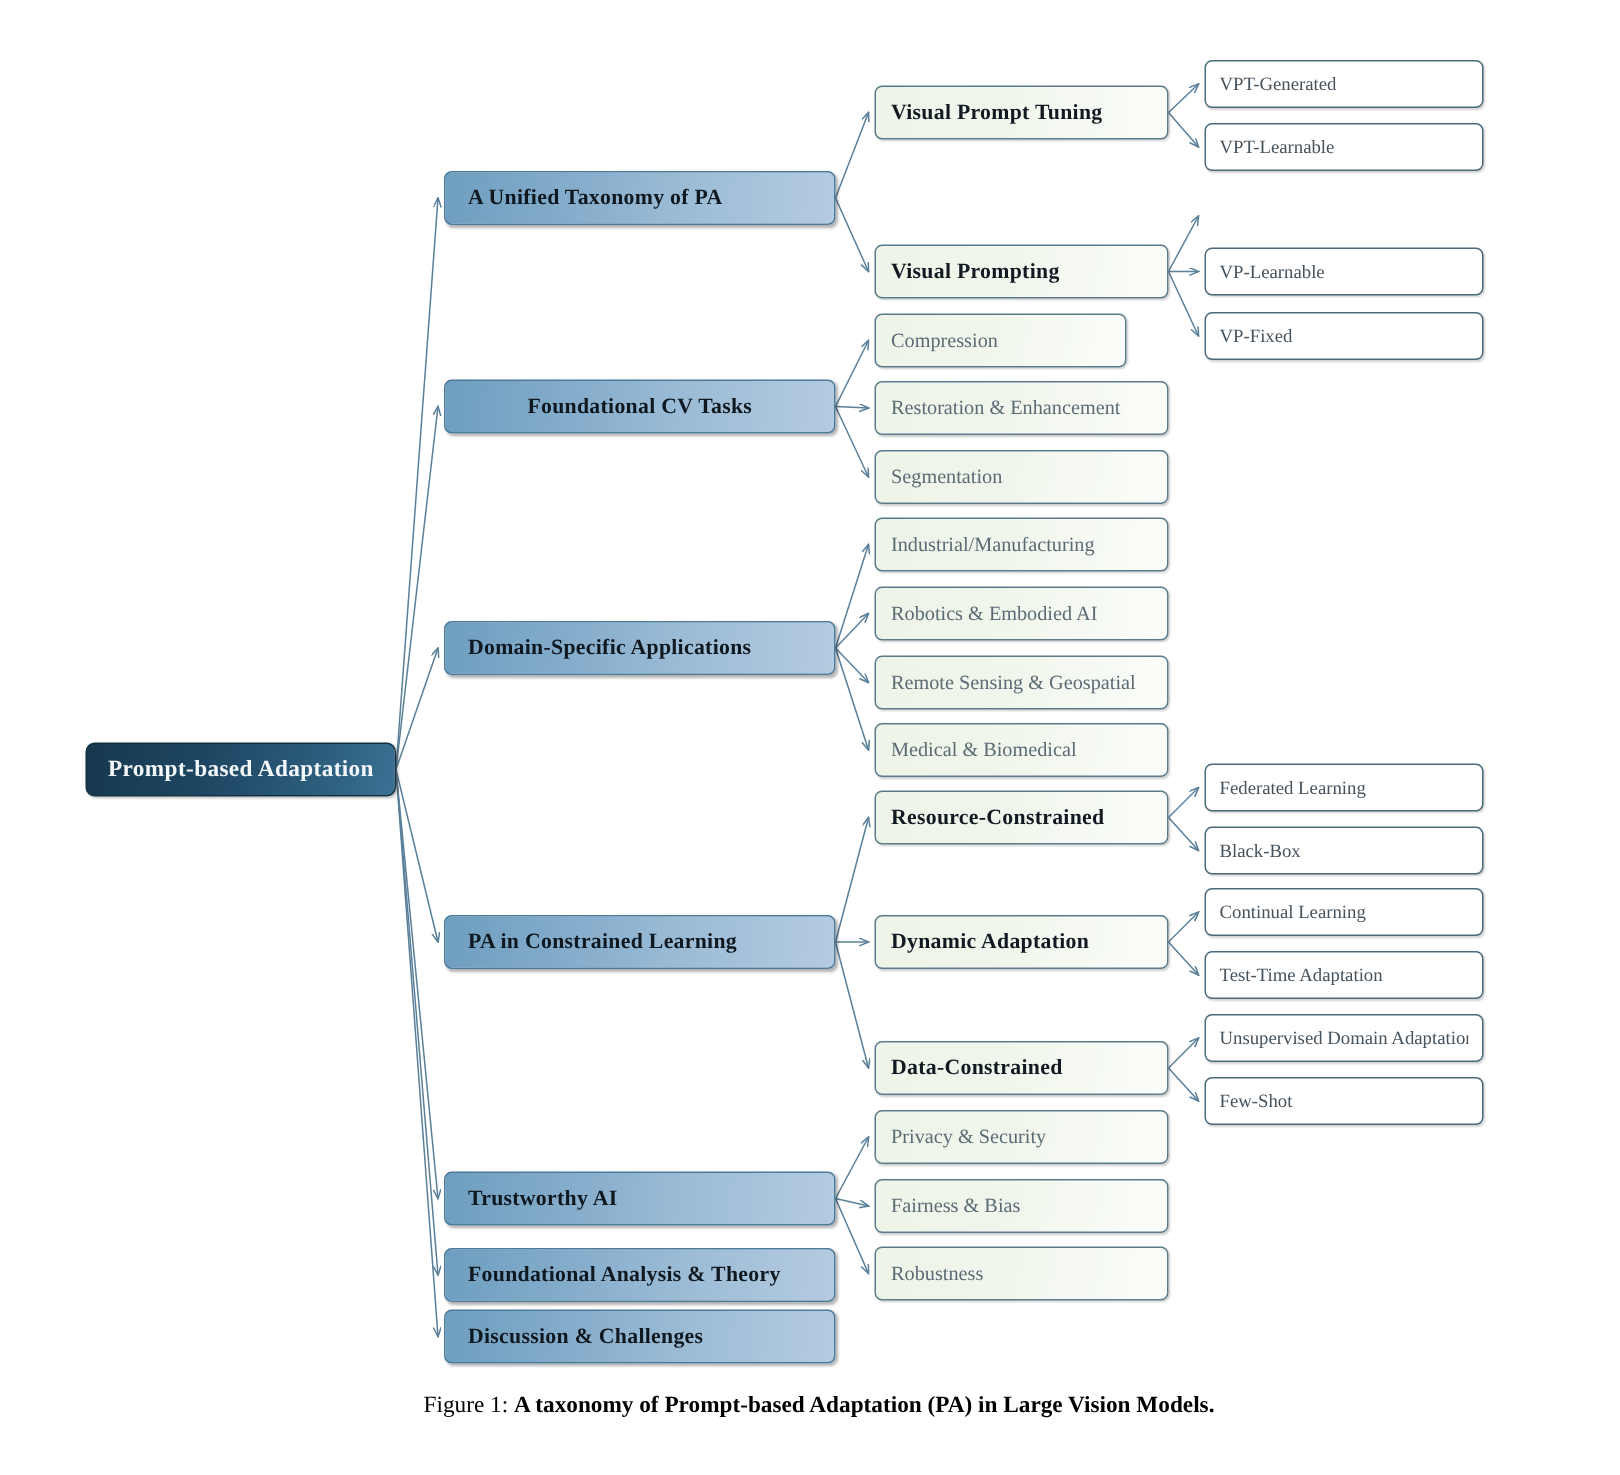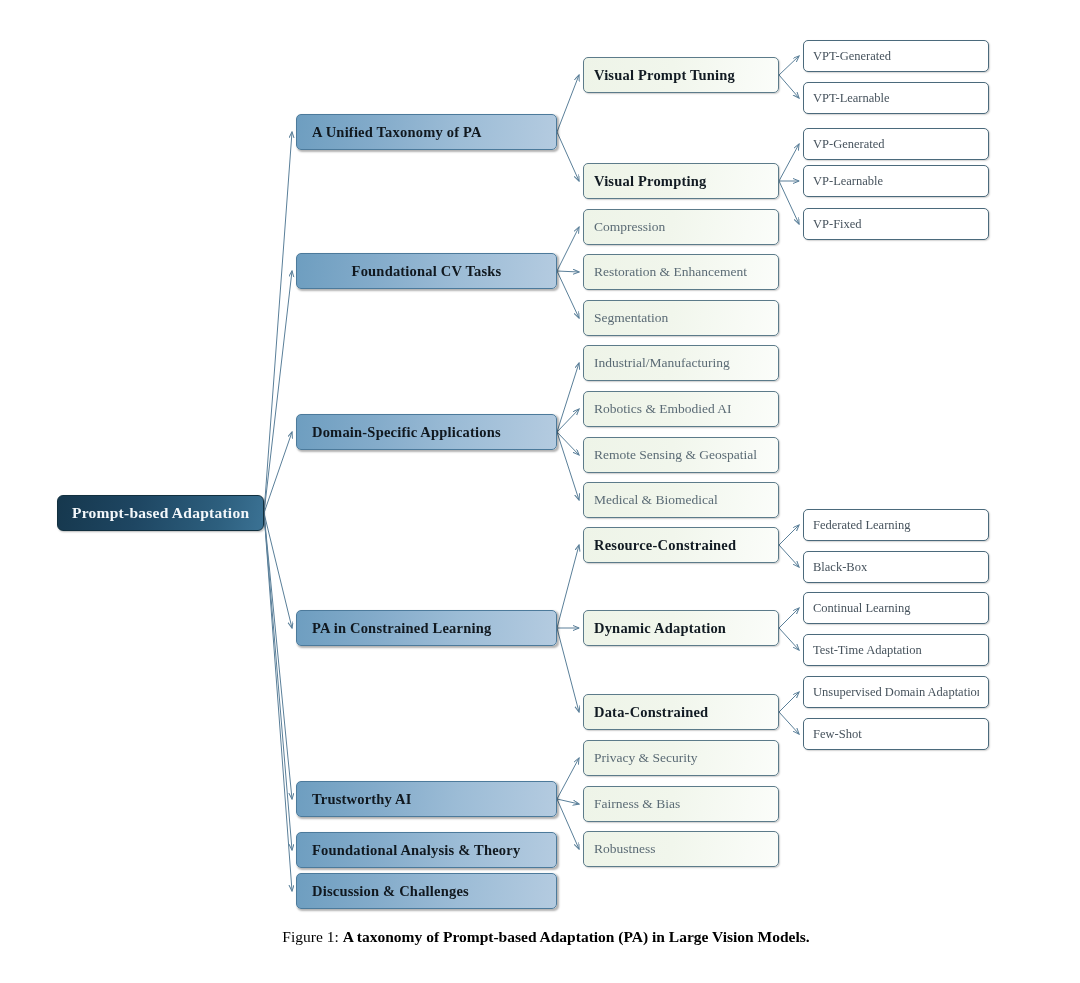--- a/index.html
+++ b/index.html
@@ -194,21 +194,21 @@
   <div class="node lvl2" id="node-discussion" style="left: 296px; top: 873px; width: 261px; height: 36px;">
     <span class="label">Discussion &amp; Challenges</span>
   </div>
 
   <div class="node lvl3 branch" id="node-visual-prompt-tuning" style="left: 583px; top: 57px; width: 196px; height: 36px;">
     <span class="label">Visual Prompt Tuning</span>
   </div>
   <div class="node lvl3 branch" id="node-visual-prompting" style="left: 583px; top: 163px; width: 196px; height: 36px;">
     <span class="label">Visual Prompting</span>
   </div>
-  <div class="node lvl3 leaf" id="node-compression" style="left: 583px; top: 209px; width: 196px; height: 36px;">
+  <div class="node lvl3 leaf" id="node-compression" style="left: 583px; top: 209px; width: 168px; height: 36px;">
     <span class="label">Compression</span>
   </div>
   <div class="node lvl3 leaf" id="node-restoration" style="left: 583px; top: 254px; width: 196px; height: 36px;">
     <span class="label">Restoration &amp; Enhancement</span>
   </div>
   <div class="node lvl3 leaf" id="node-segmentation" style="left: 583px; top: 300px; width: 196px; height: 36px;">
     <span class="label">Segmentation</span>
   </div>
   <div class="node lvl3 leaf" id="node-industrial" style="left: 583px; top: 345px; width: 196px; height: 36px;">
     <span class="label">Industrial/Manufacturing</span>
@@ -239,23 +239,20 @@
   </div>
   <div class="node lvl3 leaf" id="node-robustness" style="left: 583px; top: 831px; width: 196px; height: 36px;">
     <span class="label">Robustness</span>
   </div>
 
   <div class="node lvl4" id="node-vpt-generated" style="left: 803px; top: 40px; width: 186px; height: 32px;">
     <span class="label">VPT-Generated</span>
   </div>
   <div class="node lvl4" id="node-vpt-learnable" style="left: 803px; top: 82px; width: 186px; height: 32px;">
     <span class="label">VPT-Learnable</span>
-  </div>
-  <div class="node lvl4" id="node-vp-generated" style="left: 803px; top: 128px; width: 186px; height: 32px;">
-    <span class="label">VP-Generated</span>
   </div>
   <div class="node lvl4" id="node-vp-learnable" style="left: 803px; top: 165px; width: 186px; height: 32px;">
     <span class="label">VP-Learnable</span>
   </div>
   <div class="node lvl4" id="node-vp-fixed" style="left: 803px; top: 208px; width: 186px; height: 32px;">
     <span class="label">VP-Fixed</span>
   </div>
   <div class="node lvl4" id="node-federated" style="left: 803px; top: 509px; width: 186px; height: 32px;">
     <span class="label">Federated Learning</span>
   </div>

